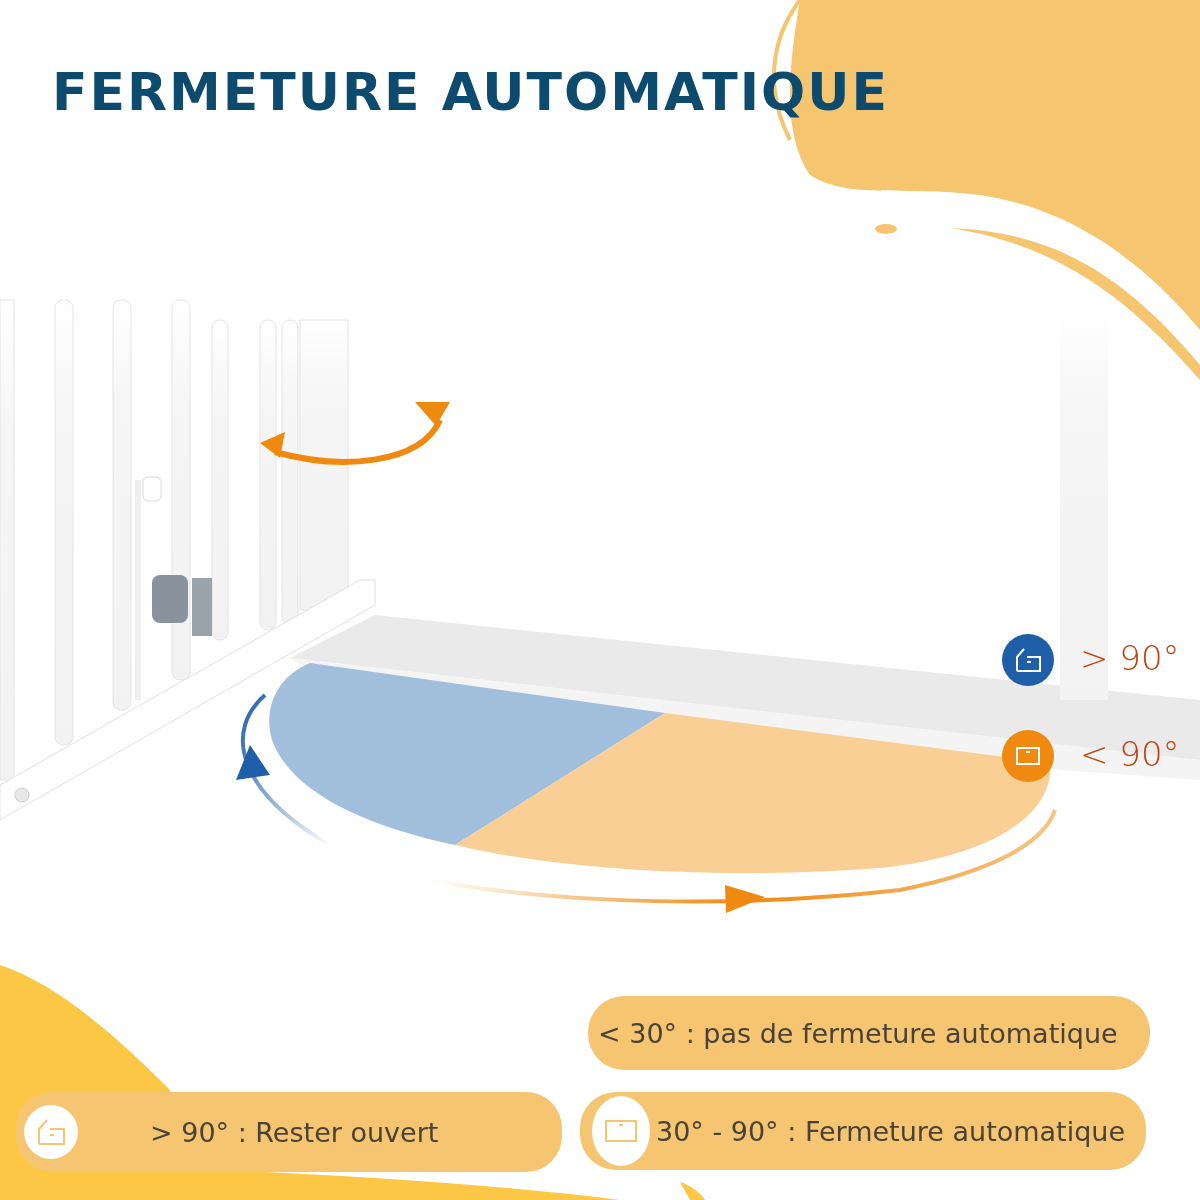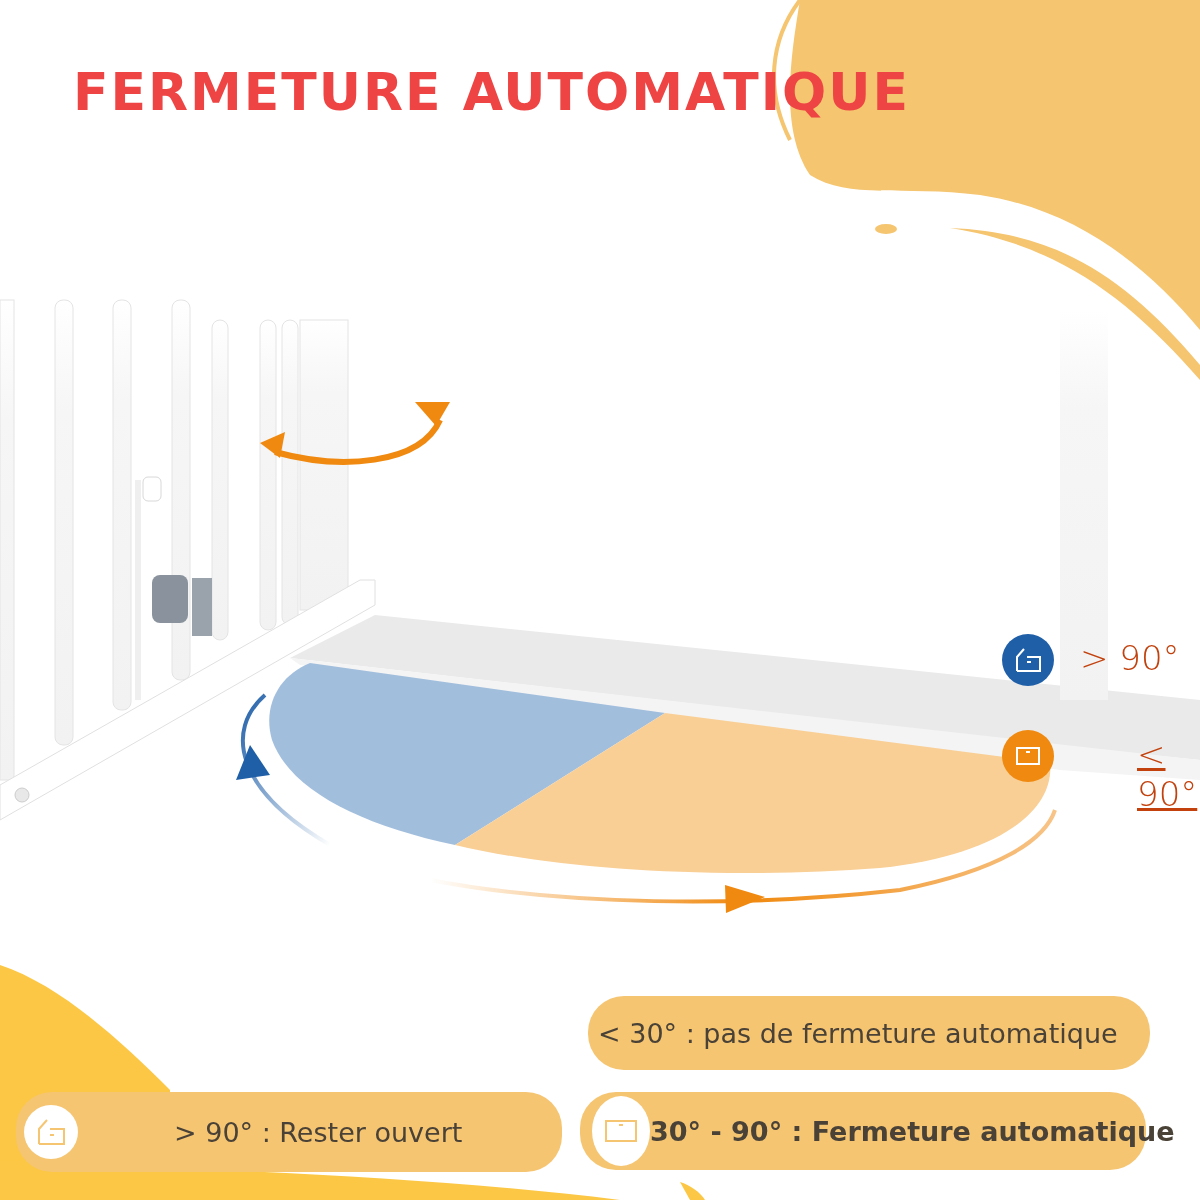--- a/index.html
+++ b/index.html
@@ -1,18 +1,18 @@
 <!DOCTYPE html>
 <html><head>
 <meta charset="utf-8">
 <style>
   html, body { margin: 0; padding: 0; }
   body { width: 1200px; height: 1200px; position: relative; overflow: hidden; background: #ffffff; font-family: "DejaVu Sans", sans-serif; }
   .abs { position: absolute; }
-  .title { left: 52px; top: 58px; color: #ef4444; font-family: "DejaVu Sans", sans-serif; font-weight: bold; font-size: 52px; line-height: 68px; letter-spacing: 2px; z-index: 5; margin-left: 21px; }
+  .title { left: 52px; top: 58px; color: #0c4a6e; font-family: "DejaVu Sans", sans-serif; font-weight: bold; font-size: 52px; line-height: 68px; letter-spacing: 2px; z-index: 5; }
   .deg-label { color: #c2410c; font-family: "DejaVu Sans", sans-serif; font-size: 34px; font-weight: 300; z-index: 6; }
   .badge { width: 52px; height: 52px; border-radius: 50%; z-index: 6; display: flex; align-items: center; justify-content: center; }
   .pill { background: #f5c572; border-radius: 36px; display: flex; align-items: center; color: #4a4237; font-family: "DejaVu Sans", sans-serif; z-index: 6; }
   .pill-text { font-size: 27px; white-space: nowrap; }
   .pill-icon { width: 54px; height: 54px; border-radius: 50%; background: #fff; display: flex; align-items: center; justify-content: center; flex: none; }
 </style>
 </head>
 <body>
 
 <svg class="abs" style="left:0;top:0;z-index:0" width="1200" height="1200">
@@ -97,37 +97,37 @@
   </svg>
 </div>
 <div class="abs deg-label" style="left:1080px;top:638px;">&gt; 90°</div>
 
 <div class="abs badge" style="left:1002px;top:730px;background:#f0890f;">
   <svg width="30" height="30" viewBox="0 0 30 30">
     <rect x="4" y="7" width="22" height="16" stroke="#fff" stroke-width="2" fill="none"></rect>
     <rect x="13" y="10" width="4" height="2" fill="#fff"></rect>
   </svg>
 </div>
-<div class="abs deg-label" style="left:1137px;top:734px;text-decoration:underline;">&lt; 90°</div>
+<div class="abs deg-label" style="left:1080px;top:734px;">&lt; 90°</div>
 
 <div class="abs pill" style="left:588px;top:996px;width:552px;height:74px;padding-left:10px;">
   <span class="pill-text">&lt; 30° : pas de fermeture automatique</span>
 </div>
 
 <div class="abs pill" style="left:16px;top:1092px;width:546px;height:80px;">
   <div class="pill-icon" style="margin-left:8px;">
     <svg width="34" height="34" viewBox="0 0 34 34">
       <path d="M5,29 L5,14 L13,5 M5,29 L30,29 L30,14 L16,14" stroke="#f5c572" stroke-width="2" fill="none"></path>
       <rect x="16" y="19" width="4" height="2" fill="#f5c572"></rect>
     </svg>
   </div>
-  <span class="pill-text" style="margin-left:96px;">&gt; 90° : Rester ouvert</span>
+  <span class="pill-text" style="margin-left:72px;">&gt; 90° : Rester ouvert</span>
 </div>
 
 <div class="abs pill" style="left:580px;top:1092px;width:566px;height:78px;">
   <div class="pill-icon" style="margin-left:12px;width:58px;height:70px;">
     <svg width="36" height="30" viewBox="0 0 36 30">
       <rect x="3" y="5" width="30" height="20" stroke="#f5c572" stroke-width="2" fill="none"></rect>
       <rect x="16" y="8" width="4" height="2" fill="#f5c572"></rect>
     </svg>
   </div>
-  <span class="pill-text" style="font-weight:bold;">30° - 90° : Fermeture automatique</span>
+  <span class="pill-text" style="margin-left:6px;">30° - 90° : Fermeture automatique</span>
 </div>
 
 </body></html>

